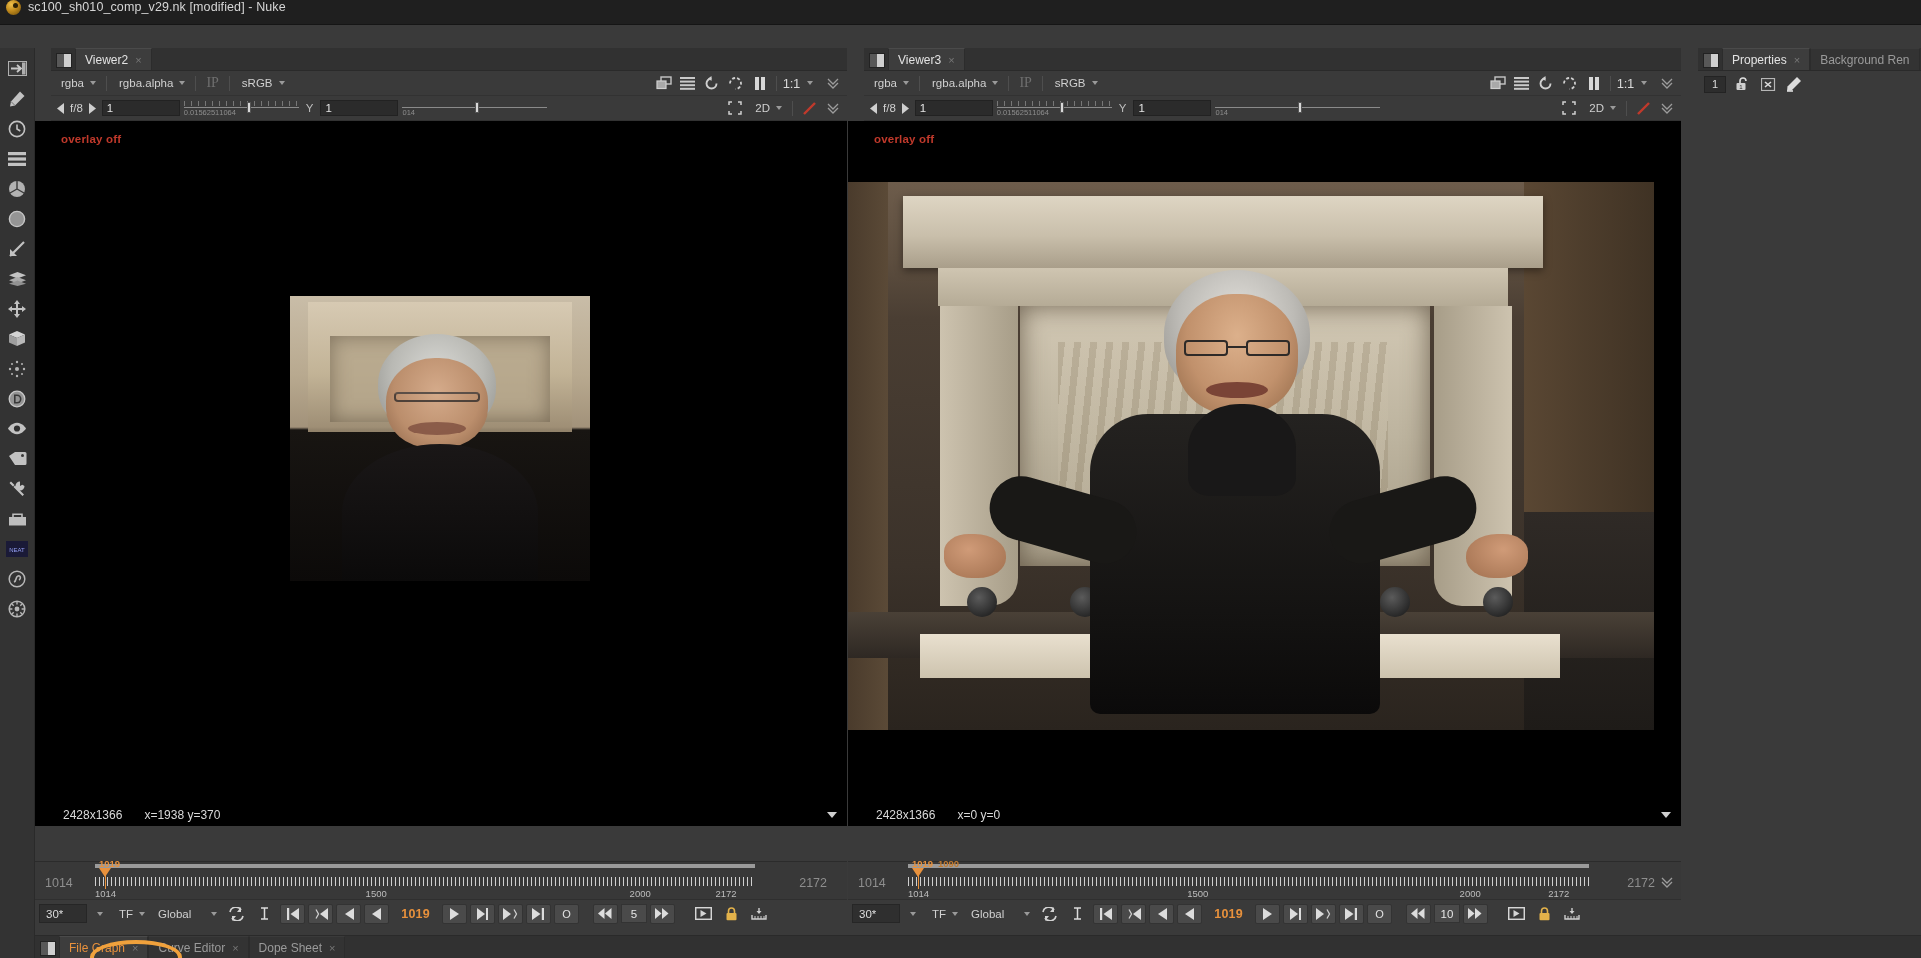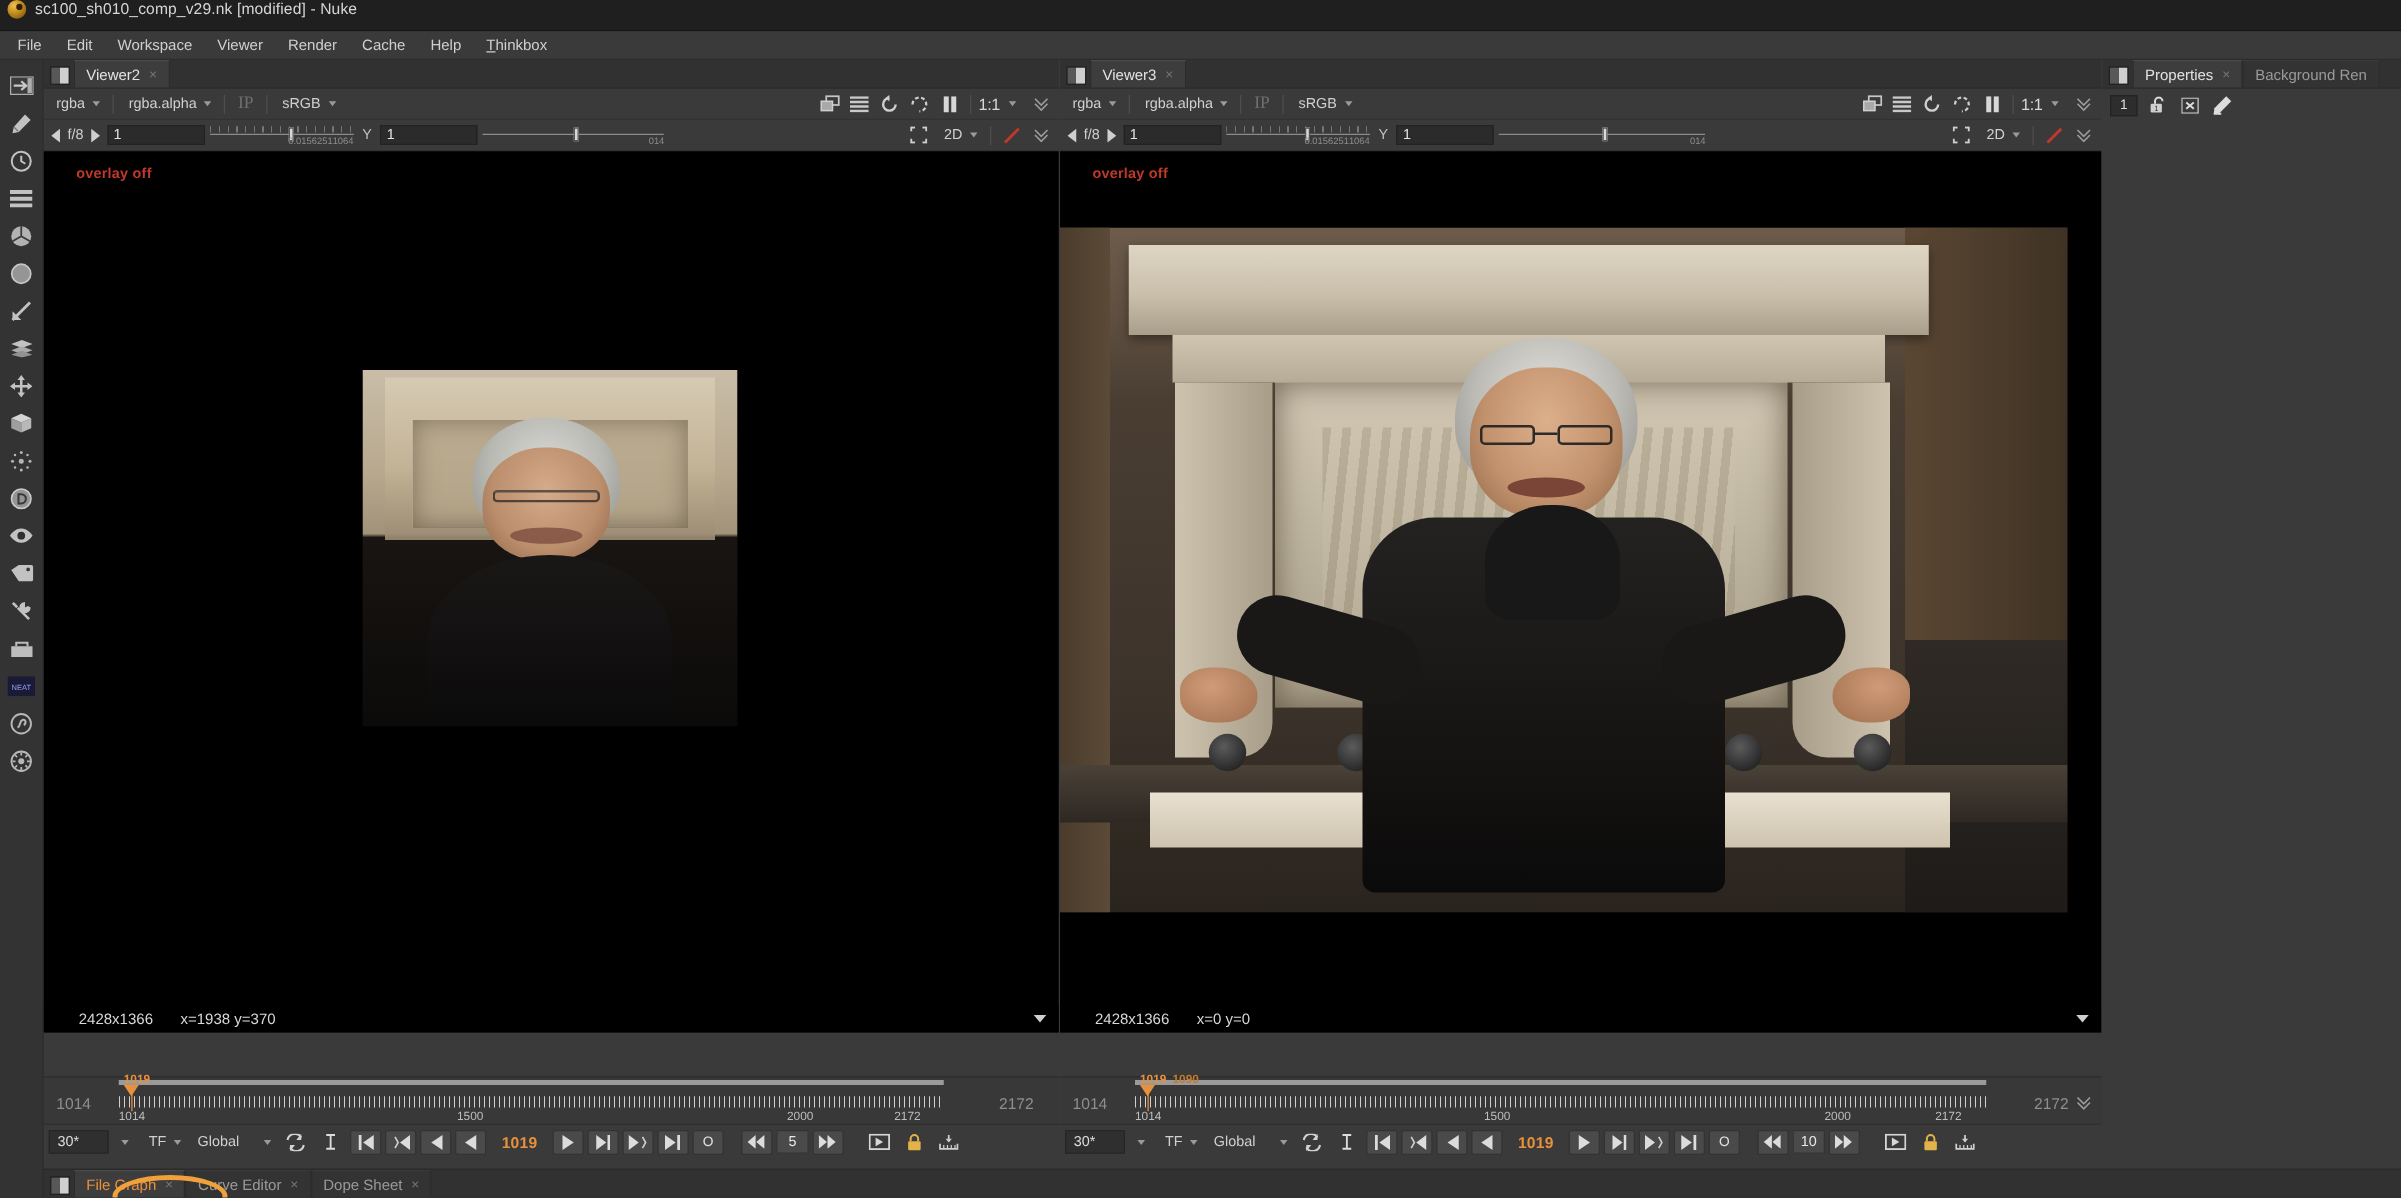--- a/index.html
+++ b/index.html
@@ -46,21 +46,21 @@
   }
   .rail .tool{
     width:28px;height:25px; display:flex;align-items:center;justify-content:center;
     cursor:default; opacity:.92;
   }
   .rail .tool svg{ display:block; }
 
   
   .workarea{ position:absolute; left:35px; top:48px; right:0; bottom:0; }
 
-  .panel{ position:absolute; background:#3a3a3a; }
+  .panel{ position:absolute; background:#3a3a3a;padding-left:16px; }
 
   
   .tabstrip{
     height:23px; background:#313131; display:flex; align-items:flex-end;
     border-bottom:1px solid #2a2a2a;
   }
   .panel-grip{
     width:16px;height:15px;margin:4px 3px 2px 5px;
     background:linear-gradient(90deg,#585858 0 50%, #cfcfcf 50% 100%);
     border:1px solid #222; flex:0 0 auto;
@@ -94,21 +94,21 @@
   .arrowbtn{ width:11px;height:14px;display:flex;align-items:center;justify-content:center;cursor:default;}
   .numfield{
     height:16px;min-width:78px;background:#2b2b2b;border:1px solid #222;
     font-size:11.5px;color:#e4e4e4;padding:0 4px; display:flex;align-items:center;
   }
   .slider{ position:relative; height:16px; width:115px; }
   .slider .track{ position:absolute;left:0;right:0;top:7px;height:1px;background:#8a8a8a; }
   .slider .handle{ position:absolute; top:2px; width:4px;height:11px;background:#d9d9d9;border:1px solid #555;}
   .slider .ticks{ position:absolute;left:0;right:0;top:1px;height:5px;
      background-image:repeating-linear-gradient(90deg,#777 0 1px, transparent 1px 7px);}
-  .slider .lbls{ position:absolute;left:0;right:0;top:8px; font-size:7.5px;color:#8d8d8d;display:flex;justify-content:flex-end;}
+  .slider .lbls{ position:absolute;left:0;right:0;top:8px; font-size:7.5px;color:#8d8d8d;display:flex;justify-content:flex-start;}
   .ylab{ font-size:11.5px;color:#bdbdbd;padding:0 3px; }
 
   
   .canvas{ position:absolute; left:0; right:0; background:#000; overflow:hidden; }
   .overlay-txt{
     position:absolute; left:26px; top:12px; font-size:11.5px; color:#c0392b; font-weight:bold;
     letter-spacing:.2px;
   }
   .statusline{
     position:absolute; left:0;right:0;bottom:0; height:22px; background:#000;
@@ -175,30 +175,20 @@
 </head>
 <body>
 
 <div class="app">
 
   <div class="titlebar">
     <div class="nuke-logo"></div>
     <div class="title">sc100_sh010_comp_v29.nk [modified] - Nuke</div>
   </div>
 
-  <div class="menubar">
-    <div class="mi">File</div>
-    <div class="mi">Edit</div>
-    <div class="mi">Workspace</div>
-    <div class="mi">Viewer</div>
-    <div class="mi">Render</div>
-    <div class="mi">Cache</div>
-    <div class="mi">Help</div>
-    <div class="mi underline-first">Thinkbox</div>
-  </div>
 
   <div class="rail">
     <div class="tool">
       <svg width="19" height="15" viewBox="0 0 19 15">
           <rect x=".5" y=".5" width="18" height="14" fill="#3d3d3d" stroke="#bbb"></rect>
           <path d="M3 7.5h9M9 4l4 3.5L9 11" stroke="#d5d5d5" stroke-width="1.8" fill="none"></path>
           <rect x="14" y="1.5" width="3.5" height="12" fill="#b9b9b9"></rect>
         </svg>
     </div>
     <div class="tool">

